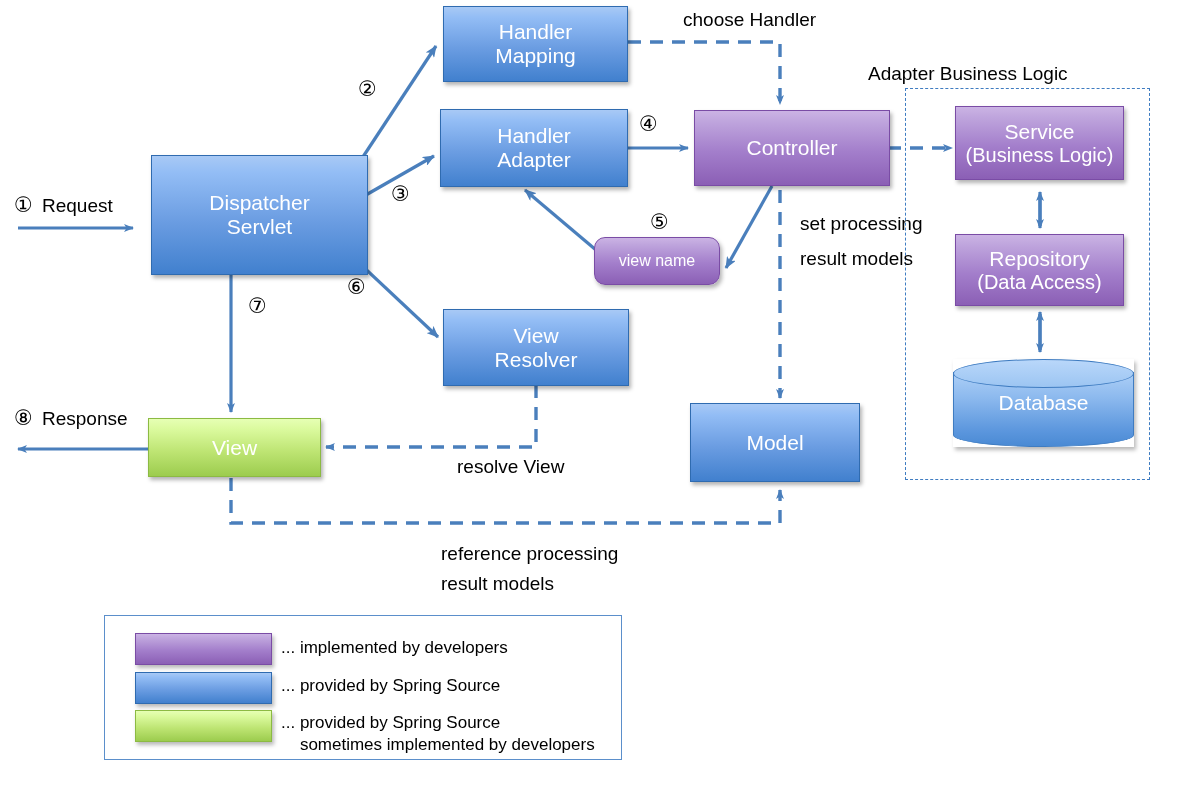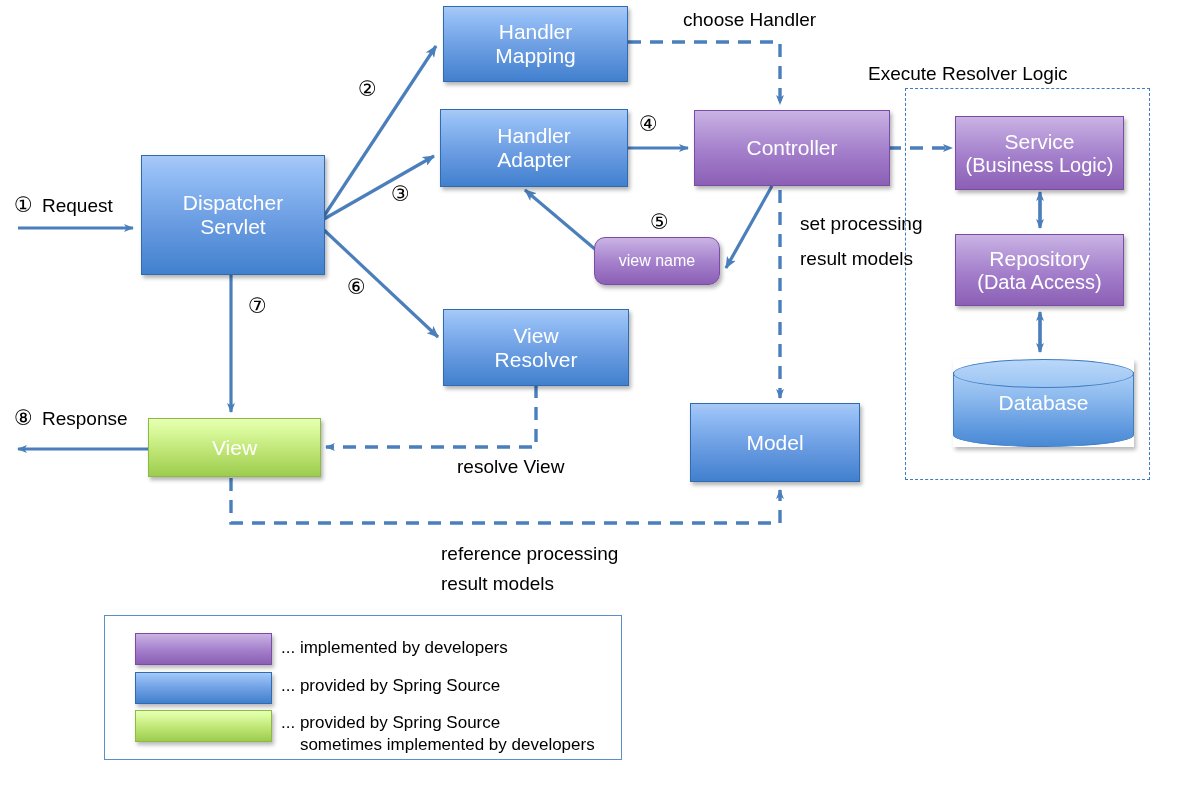--- a/index.html
+++ b/index.html
@@ -87,21 +87,21 @@
 
     <g stroke="#4a7fbc" fill="none" stroke-width="3.4" stroke-dasharray="13,9">
       <path d="M628,42 L780,42 L780,104" marker-end="url(#ah)"></path>
       <path d="M866,148 L952,148" marker-end="url(#ah)"></path>
       <path d="M780,190 L780,398" marker-end="url(#ah)"></path>
       <path d="M536,385 L536,447 L326,447" marker-end="url(#ah)"></path>
       <path d="M231,478 L231,523 L780,523 L780,490" marker-end="url(#ah)"></path>
     </g>
   </svg>
 
-  <div class="node blue" style="left:141px;top:155px;width:184px;height:120px;">
+  <div class="node blue" style="left:151px;top:155px;width:217px;height:120px;">
     <span class="t1">Dispatcher</span>
     <span class="t2">Servlet</span>
   </div>
 
   <div class="node blue" style="left:443px;top:6px;width:185px;height:76px;">
     <span class="t1">Handler</span>
     <span class="t2">Mapping</span>
   </div>
 
   <div class="node blue" style="left:440px;top:109px;width:188px;height:78px;">
@@ -123,41 +123,41 @@
   </div>
 
   <div class="node green" style="left:148px;top:418px;width:173px;height:59px;">
     <span class="t1">View</span>
   </div>
 
   <div class="node blue" style="left:690px;top:403px;width:170px;height:79px;">
     <span class="t1">Model</span>
   </div>
 
-  <div class="node purple" style="left:955px;top:116px;width:169px;height:74px;">
+  <div class="node purple" style="left:955px;top:106px;width:169px;height:74px;">
     <span class="t1">Service</span>
     <span class="sub">(Business Logic)</span>
   </div>
 
   <div class="node purple" style="left:955px;top:234px;width:169px;height:72px;">
     <span class="t1">Repository</span>
     <span class="sub">(Data Access)</span>
   </div>
 
   <div class="cyl" style="left:953px;top:359px;width:173px;height:88px;">
     <div class="body"></div>
     <div class="top"></div>
     <div class="cap">
       <span>Database</span>
     </div>
   </div>
 
   <div class="dashedbox" style="left:905px;top:88px;width:245px;height:392px;"></div>
 
-  <div class="lbl" style="left:868px;top:62px;">Execute Resolver Logic</div>
+  <div class="lbl" style="left:868px;top:62px;">Adapter Business Logic</div>
 
   <div class="lbl" style="left:683px;top:8px;">choose Handler</div>
 
   <div class="lbl" style="left:800px;top:212px;">set processing</div>
   <div class="lbl" style="left:800px;top:247px;">result models</div>
 
   <div class="lbl" style="left:457px;top:455px;">resolve View</div>
 
   <div class="lbl" style="left:441px;top:542px;text-align:right;">reference processing</div>
   <div class="lbl" style="left:441px;top:572px;">result models</div>

